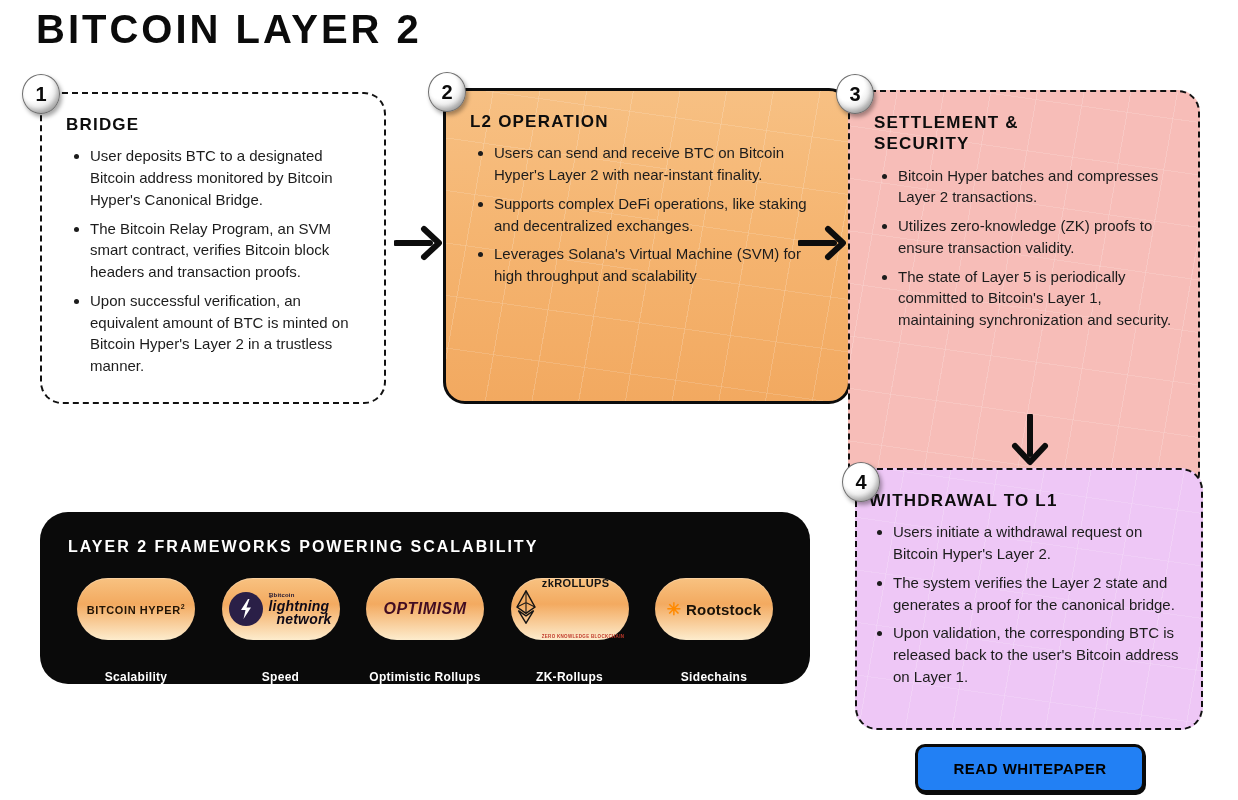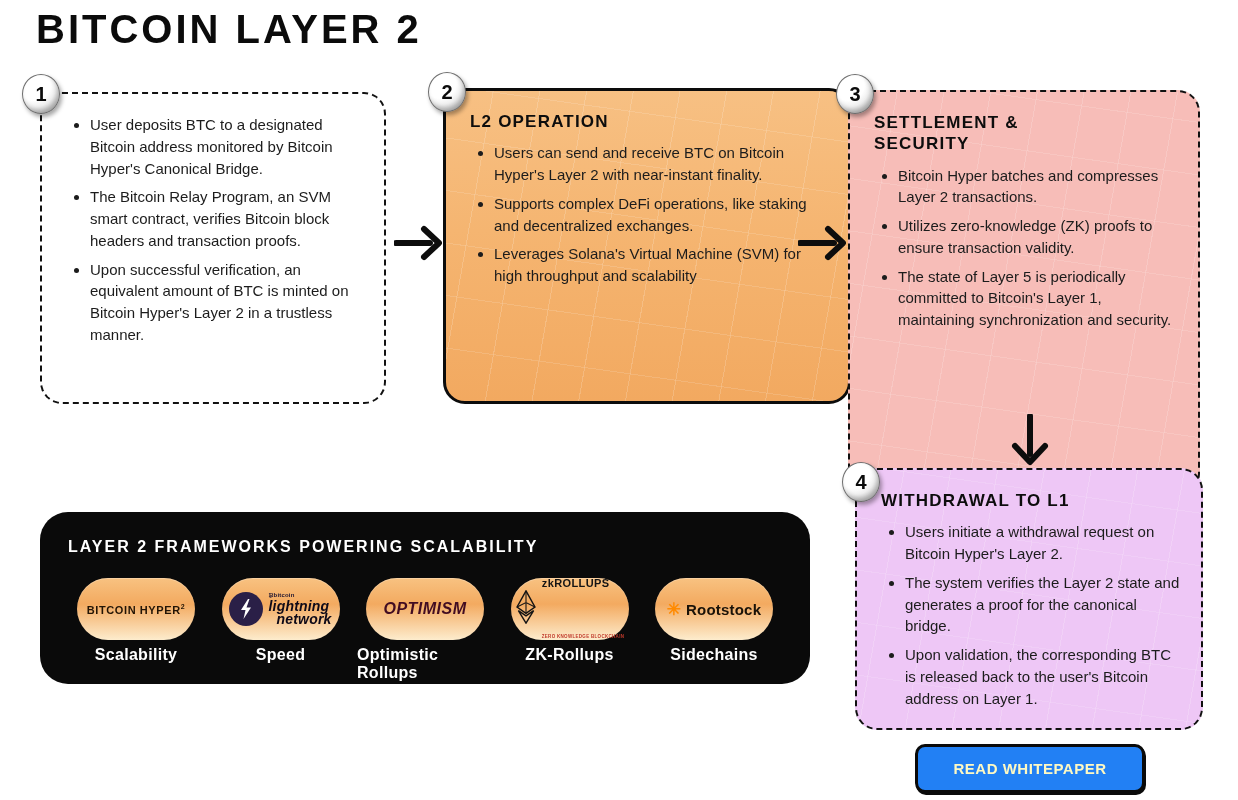--- a/index.html
+++ b/index.html
@@ -12,21 +12,21 @@
     transform:scaleY(1.02); transform-origin:left top;
   }
 
   
   .step-box {
     position:absolute; border-radius:22px; padding:20px 18px 16px 24px; overflow:hidden;
   }
   .box-1 { left:40px;  top:92px;  width:346px; height:312px; background:#ffffff; border:2.5px dashed #111; }
   .box-2 { left:443px; top:88px;  width:408px; height:316px; background:linear-gradient(180deg,#f7c083 0%,#f5b571 45%,#f2a960 100%); border:3px solid #0c0c0c; }
   .box-3 { left:848px; top:90px;  width:352px; height:406px; background:#f7bdb8; border:2.5px dashed #111; }
-  .box-4 { left:855px; top:468px; width:348px; height:262px; background:#eec7f6; border:2.5px dashed #111; }
+  .box-4 { left:855px; top:468px; width:348px; height:262px; background:#eec7f6; border:2.5px dashed #111;padding-left:12px; }
 
   .grid-overlay {
     position:absolute; inset:0; pointer-events:none; opacity:.35;
     background:
       repeating-linear-gradient(100deg, rgba(255,255,255,.5) 0 1px, transparent 1px 46px),
       repeating-linear-gradient(8deg,  rgba(255,255,255,.4) 0 1px, transparent 1px 52px);
   }
 
   .step-heading {
     font-size:17px; font-weight:800; letter-spacing:1.2px; color:#0d0d0d;
@@ -66,21 +66,21 @@
     color:#ffffff; font-size:16px; font-weight:800; letter-spacing:2px; margin-bottom:22px;
   }
   .pill-row { display:flex; justify-content:space-between; }
   .framework { width:136px; display:flex; flex-direction:column; align-items:center; }
   .pill {
     width:118px; height:62px; border-radius:31px;
     background:linear-gradient(180deg,#f8c281 0%,#f3aa60 42%,#fdeccd 100%);
     display:flex; align-items:center; justify-content:center; gap:5px;
     box-shadow:0 1px 0 rgba(255,255,255,.25) inset;
   }
-  .framework-label { color:#ffffff; font-size:16px; font-weight:700; margin-top:6px; letter-spacing:.3px; }
+  .framework-label { color:#ffffff; font-size:12px; font-weight:700; margin-top:30px; letter-spacing:.3px; }
 
   .logo-hyper { font-size:11px; font-weight:800; letter-spacing:.6px; color:#231405; }
   .logo-hyper sup { font-size:7px; }
 
   .lightning-circle {
     width:34px; height:34px; border-radius:50%; background:#2a1f47; flex:0 0 auto;
     display:flex; align-items:center; justify-content:center;
   }
   .lightning-text { display:flex; flex-direction:column; line-height:1; }
   .lightning-small { font-size:6px; font-weight:700; color:#1d1430; letter-spacing:.2px; margin-bottom:1px; }
@@ -93,34 +93,35 @@
   .logo-zk { font-size:11px; font-weight:800; color:#141414; letter-spacing:.4px; }
   .zk-sub { font-size:4.5px; font-weight:700; color:#c03a2b; letter-spacing:.3px; margin-top:2px; }
 
   .rootstock-icon { font-size:17px; color:#ff8a00; font-weight:900; line-height:1; }
   .logo-rootstock { font-size:15px; font-weight:700; color:#1a1208; letter-spacing:.2px; }
 
   
   .cta-button {
     position:absolute; left:915px; top:744px; width:230px; height:49px;
     background:#2280f4; border:3px solid #0a0a0a; border-radius:10px;
-    color:#fef9c3; font-family:"Liberation Sans",sans-serif; font-size:15px; font-weight:800; letter-spacing:.5px;
+    color:#000000; font-family:"Liberation Sans",sans-serif; font-size:15px; font-weight:800; letter-spacing:.5px;
     display:flex; align-items:center; justify-content:center; cursor:pointer;
     box-shadow:1px 2px 0 #0a0a0a;
   }
 </style>
 </head>
 <body>
 
 <h1 class="page-title">BITCOIN LAYER 2</h1>
 
 <div class="num-badge num-1">
     <span>1</span>
   </div>
 <div class="step-box box-1">
+  <div class="step-heading">BRIDGE</div>
   <ul class="step-bullets">
     <li>User deposits BTC to a designated Bitcoin address monitored by Bitcoin Hyper's Canonical Bridge.</li>
     <li>The Bitcoin Relay Program, an SVM smart contract, verifies Bitcoin block headers and transaction proofs.</li>
     <li>Upon successful verification, an equivalent amount of BTC is minted on Bitcoin Hyper's Layer 2 in a trustless manner.</li>
   </ul>
 </div>
 
 <div class="arrow arrow-1">
   <svg width="48" height="42" viewBox="0 0 48 42">
       <path d="M2 21 H36" stroke="#0d0d0d" stroke-width="6" stroke-linecap="round"></path>

